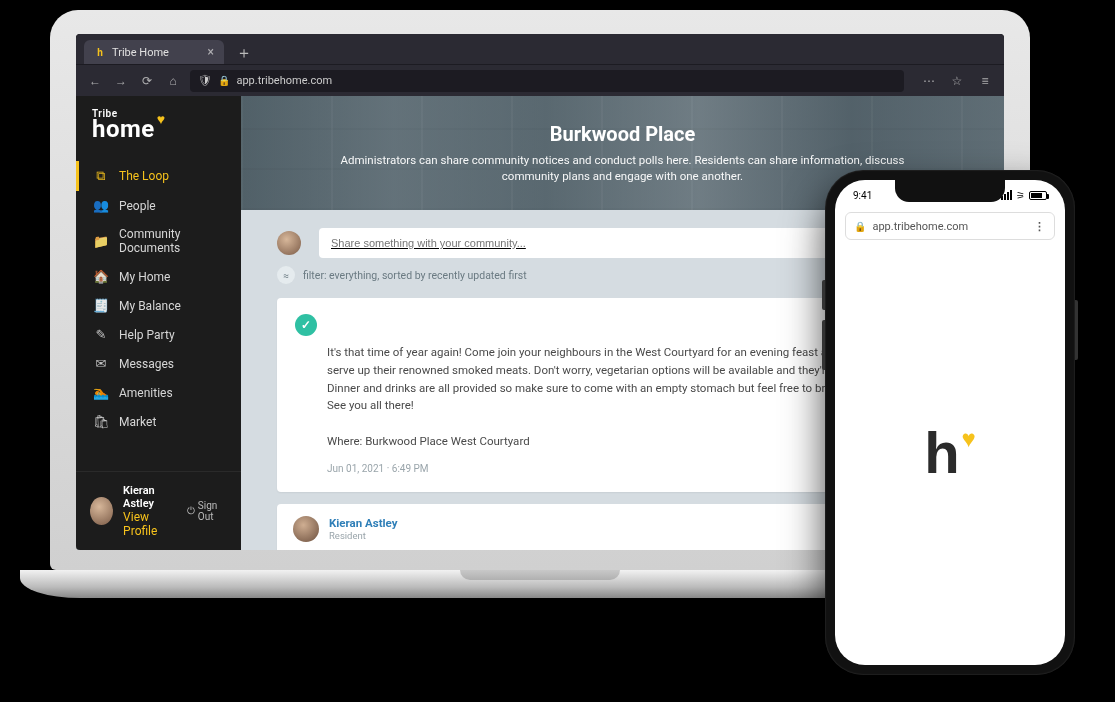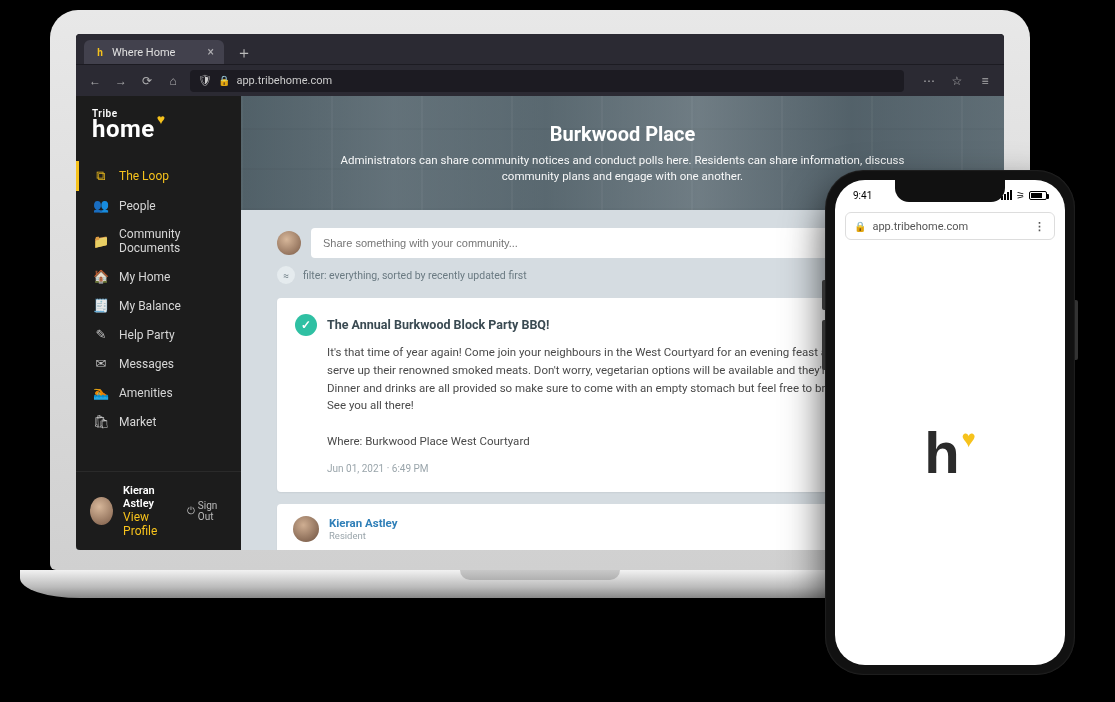--- a/index.html
+++ b/index.html
@@ -185,21 +185,21 @@
   }
   .hero h1{font-size:20px;font-weight:700;margin-bottom:6px;position:relative;}
   .hero p{font-size:11.5px;opacity:.95;max-width:600px;line-height:1.4;position:relative;}
   .feed-wrap{
     flex:1;
     background:#d5dce1;
     padding:18px 36px;
     overflow:hidden;
   }
   .composer{
-    display:flex;align-items:center;gap:10px;
+    display:flex;align-items:center;gap:18px;text-decoration:underline;
   }
   .avatar-xs{width:24px;height:24px;border-radius:50%;background:radial-gradient(circle at 40% 35%,#d7b79a,#7a5a46);flex-shrink:0;}
   .composer input{
     flex:1;height:30px;border:none;border-radius:4px;padding:0 12px;font-size:11px;color:#666;background:#fff;
   }
   .filter-row{
     margin-top:8px;
     display:flex;align-items:center;gap:8px;
     font-size:10.5px;color:#6a7a82;
   }
@@ -284,21 +284,21 @@
 </head>
 <body>
 
 <div class="laptop">
   <div class="laptop-screen-bezel">
     <div class="laptop-inner">
 
       <div class="browser-tabbar">
         <div class="browser-tab">
           <span class="fav">h</span>
-          <span>Where Home</span>
+          <span>Tribe Home</span>
           <span class="close">×</span>
         </div>
         <span class="tab-plus">＋</span>
       </div>
 
       <div class="browser-toolbar">
         <span class="tb-btn">←</span>
         <span class="tb-btn">→</span>
         <span class="tb-btn">⟳</span>
         <span class="tb-btn">⌂</span>
@@ -390,21 +390,20 @@
             </div>
 
             <div class="filter-row">
               <span class="filter-ico">≈</span>
               <span>filter: everything, sorted by recently updated first</span>
             </div>
 
             <article class="post-card">
               <div class="post-head">
                 <span class="check-circ">✓</span>
-                <span class="post-title">The Annual Burkwood Block Party BBQ!</span>
               </div>
               <div class="post-body">
                 <p>It's that time of year again! Come join your neighbours in the West Courtyard for an evening feast as the McAffrey family serve up their renowned smoked meats. Don't worry, vegetarian options will be available and they'll be equally as delicious. Dinner and drinks are all provided so make sure to come with an empty stomach but feel free to bring a dessert to share. See you all there!</p>
                 <br>
                 <p>Where: Burkwood Place West Courtyard</p>
               </div>
               <div class="post-meta">Jun 01, 2021 · 6:49 PM</div>
             </article>
 
             <article class="reply-card">

